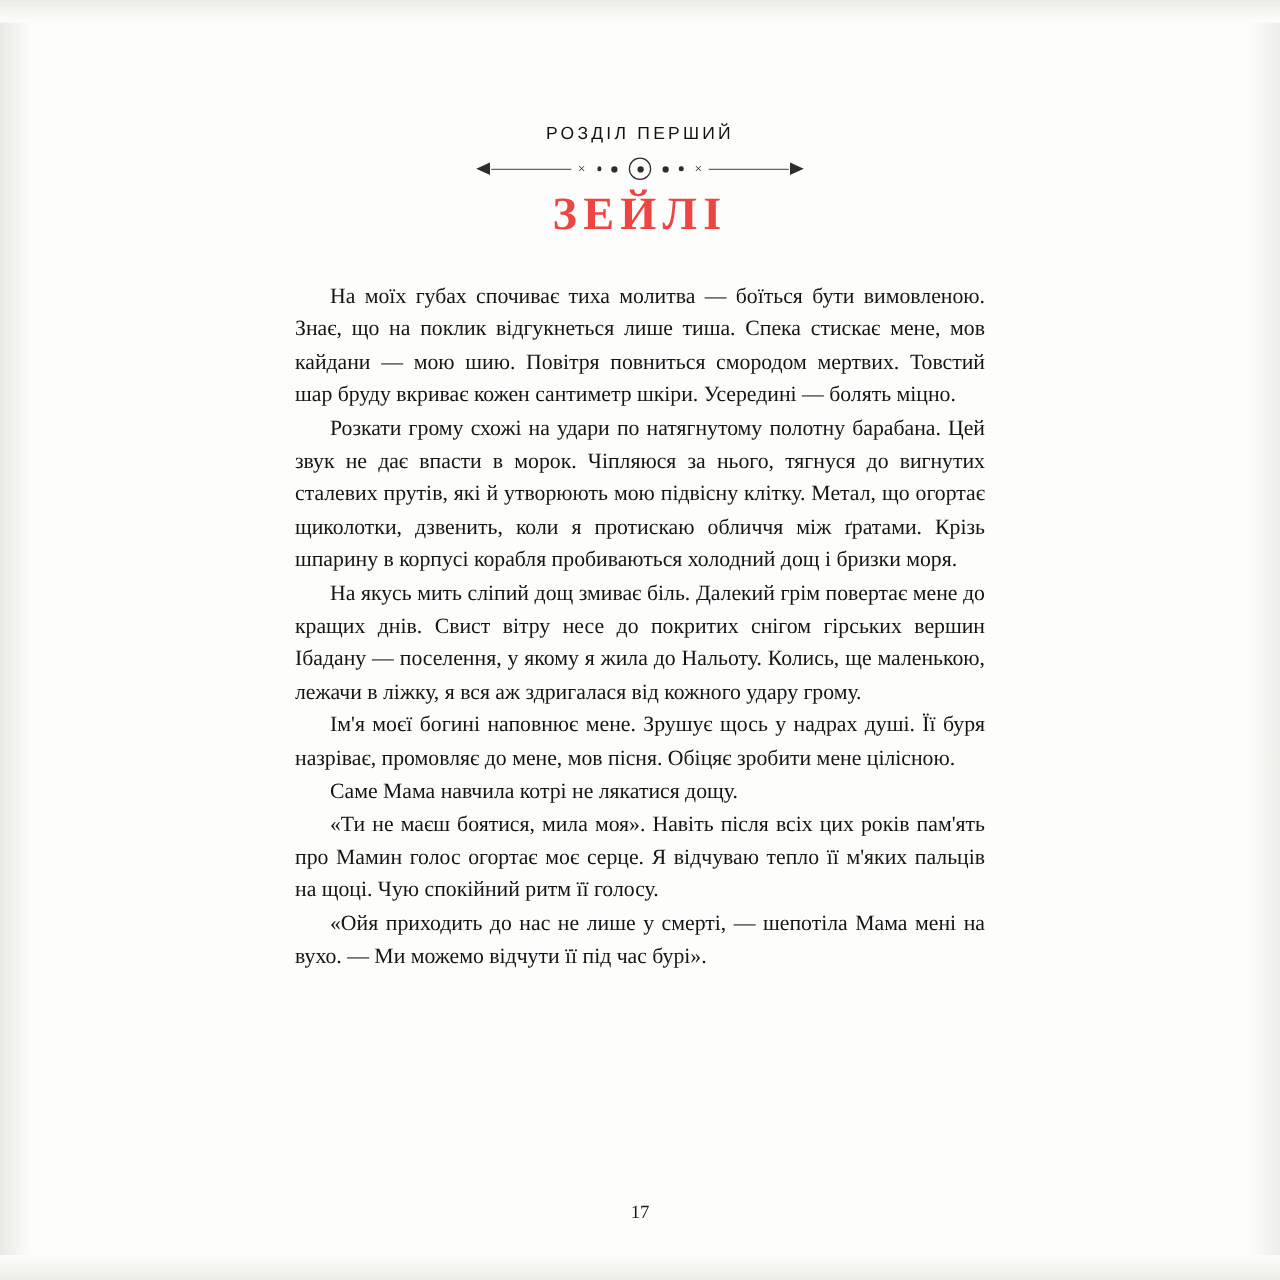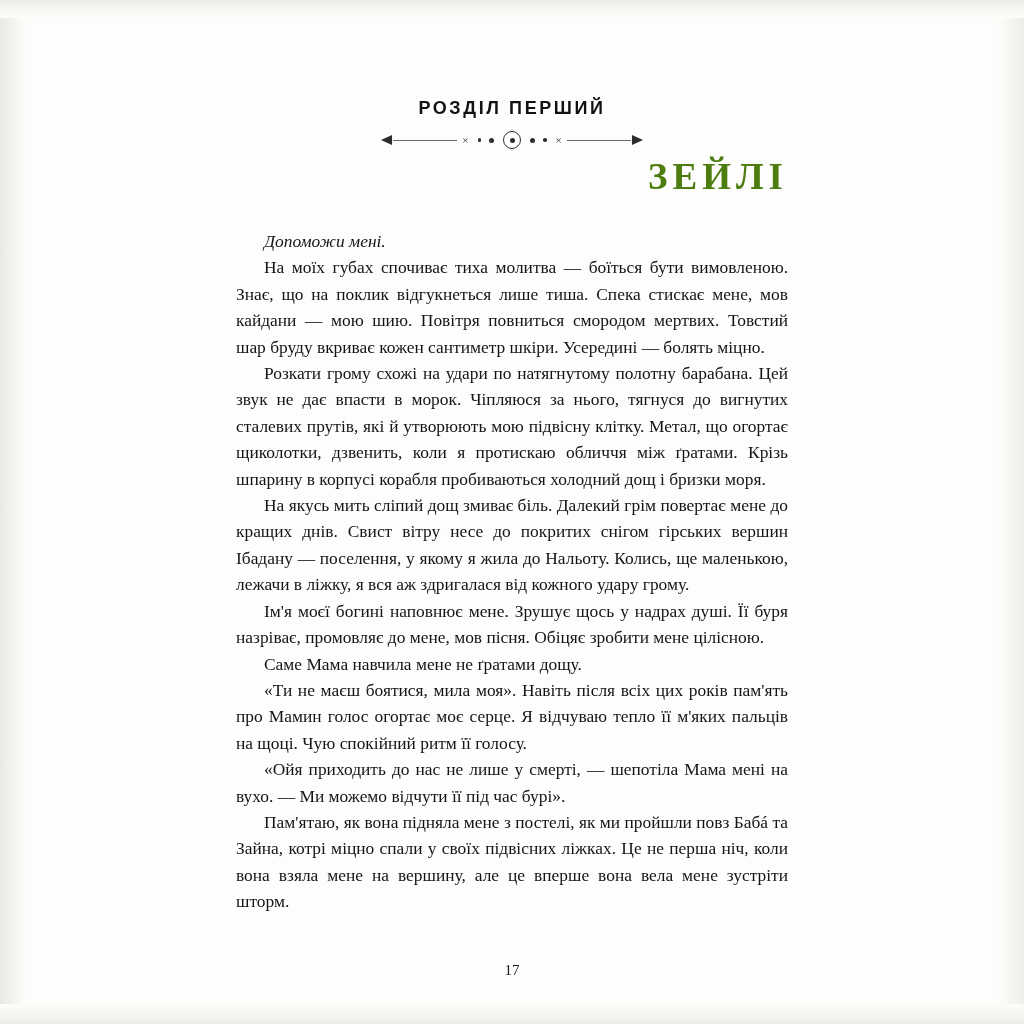--- a/index.html
+++ b/index.html
@@ -52,22 +52,22 @@
   .content {
     position: absolute;
     left: 236px;
     top: 98px;
     width: 552px;
   }
 
   .chapter-label {
     text-align: center;
     font-family: "Liberation Sans", sans-serif;
-    font-size: 18px;
-    font-weight: 700;
+    font-size: 14px;
+    font-weight: 400;
     letter-spacing: 2.6px;
     color: #121212;
     margin: 0 0 10px 0;
   }
 
   .ornament {
     display: flex;
     align-items: center;
     justify-content: center;
     height: 22px;
@@ -111,26 +111,26 @@
     content: "";
     position: absolute;
     left: 50%; top: 50%;
     width: 5px; height: 5px;
     margin: -2.5px 0 0 -2.5px;
     border-radius: 50%;
     background: #2d2d2d;
   }
 
   .chapter-title {
-    text-align: right;
+    text-align: center;
     font-family: "Liberation Serif", serif;
     font-size: 37px;
     font-weight: 700;
     letter-spacing: 5px;
-    color: #4d7c0f;
+    color: #ef4444;
     margin: 2px 0 30px 0;
   }
 
   .body-text p {
     margin: 0;
     font-size: 17.4px;
     line-height: 26.4px;
     text-align: justify;
     text-justify: inter-word;
     color: #141414;
@@ -172,26 +172,24 @@
       <span class="orn-dot"></span>
       <span class="orn-dot sm"></span>
       <span class="orn-x">×</span>
       <span class="orn-line"></span>
       <span class="orn-arrow-right"></span>
     </div>
 
     <h1 class="chapter-title">ЗЕЙЛІ</h1>
 
     <div class="body-text">
-      <p class="italic">Допоможи мені.</p>
       <p>На моїх губах спочиває тиха молитва — боїться бути ви­мовленою. Знає, що на поклик відгукнеться лише тиша. Спека стискає мене, мов кайдани — мою шию. Повітря повниться смо­родом мертвих. Товстий шар бруду вкриває кожен сантиметр шкіри. Усередині — болять міцно.</p>
       <p>Розкати грому схожі на удари по натягнутому полотну ба­рабана. Цей звук не дає впасти в морок. Чіпляюся за нього, тягнуся до вигнутих сталевих прутів, які й утворюють мою підвісну клітку. Метал, що огортає щиколотки, дзвенить, коли я протискаю обличчя між ґратами. Крізь шпарину в корпусі корабля пробиваються холодний дощ і бризки моря.</p>
       <p>На якусь мить сліпий дощ змиває біль. Далекий грім повер­тає мене до кращих днів. Свист вітру несе до покритих снігом гірських вершин Ібадану — поселення, у якому я жила до На­льоту. Колись, ще маленькою, лежачи в ліжку, я вся аж здрига­лася від кожного удару грому.</p>
       <p>Ім'я моєї богині наповнює мене. Зрушує щось у надрах душі. Її буря назріває, промовляє до мене, мов пісня. Обіцяє зробити мене цілісною.</p>
-      <p>Саме Мама навчила мене не ґратами дощу.</p>
+      <p>Саме Мама навчила котрі не лякатися дощу.</p>
       <p>«Ти не маєш боятися, мила моя». Навіть після всіх цих років пам'ять про Мамин голос огортає моє серце. Я відчуваю тепло її м'яких пальців на щоці. Чую спокійний ритм її голосу.</p>
       <p>«Ойя приходить до нас не лише у смерті, — шепотіла Мама мені на вухо. — Ми можемо відчути її під час бурі».</p>
-      <p>Пам'ятаю, як вона підняла мене з постелі, як ми пройшли повз Бабá та Зайна, котрі міцно спали у своїх підвісних ліж­ках. Це не перша ніч, коли вона взяла мене на вершину, але це вперше вона вела мене зустріти шторм.</p>
     </div>
   </div>
 
   <div class="folio">17</div>
 </div>
 
 </body></html>

